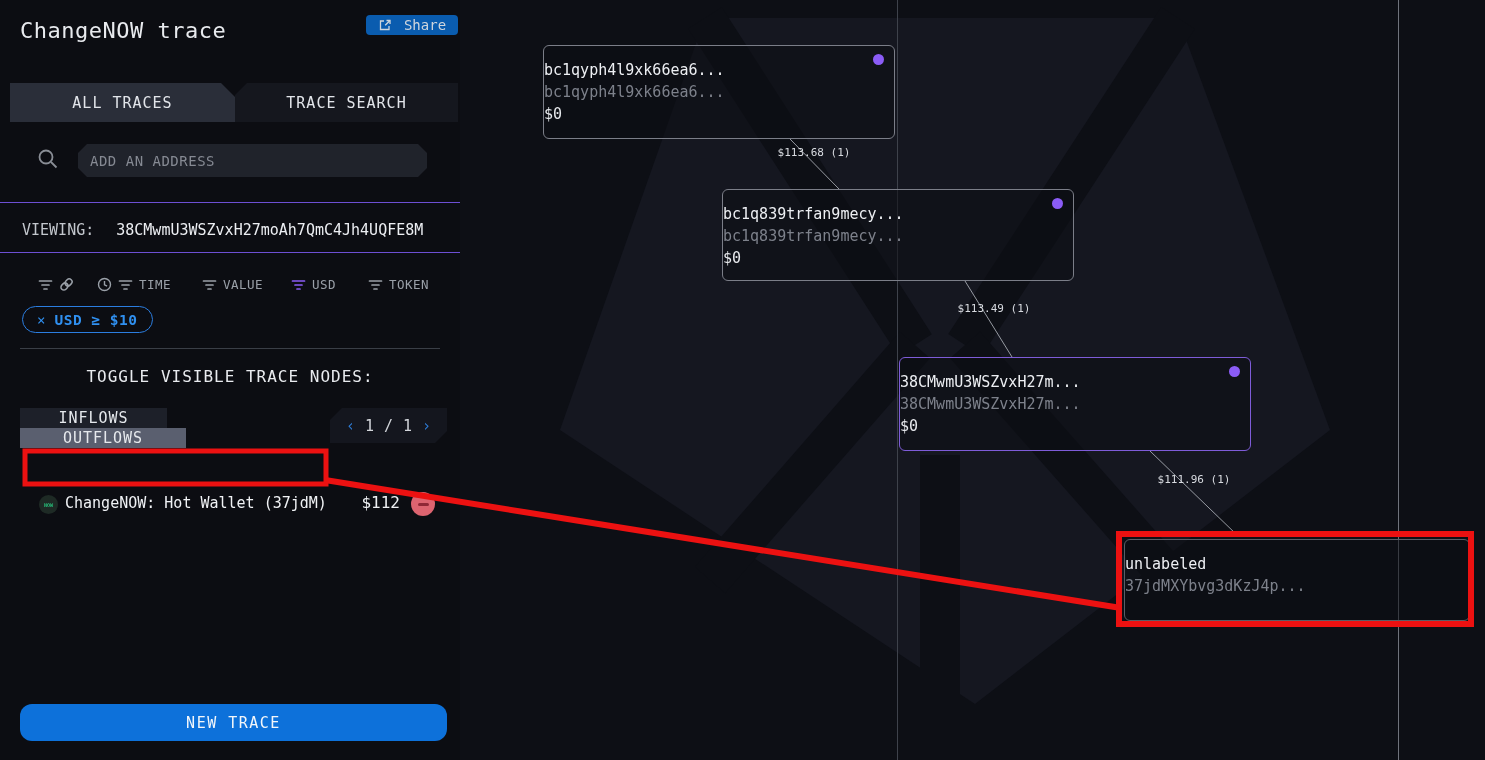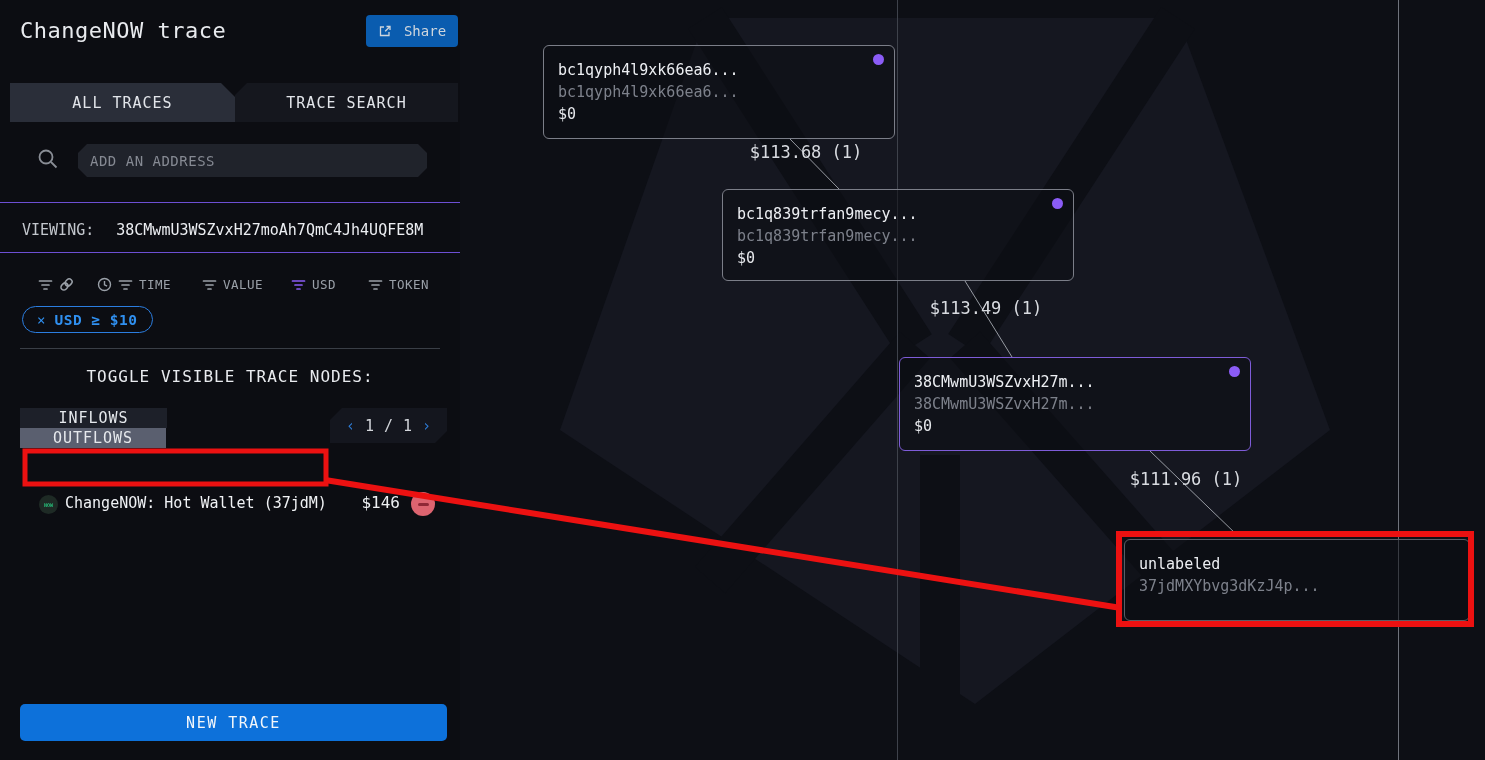--- a/index.html
+++ b/index.html
@@ -2,21 +2,21 @@
 <html><head>
 <meta charset="utf-8">
 <style>
   html,body{margin:0;padding:0;background:#0d0f15;}
   *{box-sizing:border-box;font-family:"DejaVu Sans Mono",monospace;}
   #app{position:relative;width:1485px;height:760px;overflow:hidden;background:#0d0f15;}
 
   
   #sidebar{position:absolute;left:0;top:0;width:460px;height:760px;background:#0c0d12;z-index:10;}
   .app-title{position:absolute;left:20px;top:18px;margin:0;font-size:22px;font-weight:400;color:#e8eaee;letter-spacing:.5px;}
-  .share-btn{position:absolute;left:366px;top:15px;width:92px;height:32px;background:#0a5caf;border:none;border-radius:4px;display:flex;align-items:center;justify-content:center;gap:12px;color:#cfd6dd;font-size:14px;cursor:pointer;}
+  .share-btn{position:absolute;left:366px;top:15px;width:92px;height:20px;background:#0a5caf;border:none;border-radius:4px;display:flex;align-items:center;justify-content:center;gap:12px;color:#cfd6dd;font-size:14px;cursor:pointer;}
   .tabbar{position:absolute;left:10px;top:83px;width:448px;height:39px;display:flex;}
   .tab{display:flex;align-items:center;justify-content:center;font-size:15px;letter-spacing:1px;color:#e2e5ea;cursor:pointer;}
   .tab.active{width:223px;background:#15171e;clip-path:polygon(12px 0,100% 0,100% 100%,0 100%,0 12px);}
   .tab.inactive{flex:1;background:#2a2e39;clip-path:polygon(0 0,calc(100% - 14px) 0,100% 14px,100% 100%,0 100%);}
   .search-icon{position:absolute;left:36px;top:147px;}
   .search-input{position:absolute;left:78px;top:144px;width:349px;height:33px;background:#20232b;border:none;outline:none;color:#dde0e5;font-size:14px;letter-spacing:.5px;padding:6px 12px;clip-path:polygon(9px 0,calc(100% - 9px) 0,100% 9px,100% calc(100% - 9px),calc(100% - 9px) 100%,9px 100%,0 calc(100% - 9px),0 9px);}
   .search-input::placeholder{color:#868a93;}
   .hr-purple{position:absolute;left:0;width:460px;height:1px;background:#6d4fd4;}
   .viewing-row{position:absolute;left:22px;top:221px;font-size:15px;display:flex;gap:22px;}
   .viewing-label{color:#c3c7cd;}
@@ -24,44 +24,44 @@
   .filter-row{position:absolute;left:38px;top:277px;width:410px;height:20px;}
   .fgroup{position:absolute;top:0;display:flex;align-items:center;gap:6px;font-size:12.5px;color:#9aa0a8;letter-spacing:.5px;cursor:pointer;}
   .chip{position:absolute;left:22px;top:306px;height:27px;padding:0 14px;border:1.5px solid #2b7de0;border-radius:15px;display:flex;align-items:center;gap:9px;color:#3090f0;}
   .chip .x{font-size:14px;cursor:pointer;}
   .chip .lbl{font-size:14.5px;font-weight:bold;letter-spacing:.5px;}
   .divider{position:absolute;left:20px;top:348px;width:420px;height:1px;background:#3a3e46;}
   .toggle-heading{position:absolute;left:0;top:367px;width:460px;text-align:center;font-size:16px;color:#e9ebef;letter-spacing:1px;}
   .seg{position:absolute;left:20px;top:408px;width:293px;height:35px;display:flex;flex-direction:column;}
   .seg button{border:none;font-size:15px;letter-spacing:1px;color:#e6e9ed;cursor:pointer;}
   .seg .inflows{width:147px;background:#1d2029;}
-  .seg .outflows{width:146px;background:#5a5f6f;}
+  .seg .outflows{width:166px;background:#5a5f6f;}
   .pagination{position:absolute;left:330px;top:408px;width:117px;height:35px;background:#14161e;display:flex;align-items:center;justify-content:center;gap:10px;font-size:15px;color:#d3d6db;clip-path:polygon(12px 0,100% 0,100% calc(100% - 12px),calc(100% - 12px) 100%,0 100%,0 12px);}
   .pagination .chev{color:#2e7cd6;cursor:pointer;}
   .trace-row{position:absolute;left:3px;top:452px;width:460px;height:33px;margin-top:36px;}
   .cn-icon{position:absolute;left:36px;top:7px;width:19px;height:19px;border-radius:50%;background:#1e2a25;display:flex;align-items:center;justify-content:center;overflow:hidden;}
   .cn-icon span{font-size:5px;font-weight:bold;color:#27c07a;letter-spacing:0;}
   .trace-row .lbl{position:absolute;left:62px;top:6px;font-size:15px;color:#f0f2f5;}
   .trace-row .val{position:absolute;right:63px;top:5px;font-size:16px;color:#eef0f3;}
   .minus-btn{position:absolute;right:28px;top:4px;width:24px;height:24px;border-radius:50%;background:#dd6470;border:none;cursor:pointer;display:flex;align-items:center;justify-content:center;}
   .minus-btn i{display:block;width:11px;height:3px;background:#8f2836;border-radius:2px;}
-  .new-trace{position:absolute;left:20px;top:704px;width:427px;height:37px;background:#0d71da;border:none;border-radius:5px;color:#f2f6fa;font-size:15px;letter-spacing:1.5px;cursor:pointer;}
+  .new-trace{position:absolute;left:20px;top:704px;width:427px;height:37px;background:#0d71da;border:none;border-radius:12px;color:#f2f6fa;font-size:15px;letter-spacing:1.5px;cursor:pointer;}
 
   
   #canvas{position:absolute;left:460px;top:0;width:1025px;height:760px;background:#0d0f15;overflow:hidden;}
   .gridline{position:absolute;top:0;width:1px;height:760px;}
   .gl1{left:437px;background:#3e424b;}
   .gl2{left:938px;background:#6f737c;}
-  .node{position:absolute;border:1px solid #7b7e88;border-radius:6px;background:rgba(12,14,20,.55);padding:13px 14px;z-index:4;cursor:pointer;}
+  .node{position:absolute;border:1px solid #7b7e88;border-radius:6px;background:rgba(12,14,20,.55);padding:13px 0;z-index:4;cursor:pointer;}
   .node.selected{border-color:#7e5cd8;}
   .node .t{font-size:15px;color:#edeff3;line-height:22px;}
   .node .a{font-size:15px;color:#7d818b;line-height:22px;}
   .node .v{font-size:15px;color:#e6e8ec;line-height:22px;}
   .node .dot{position:absolute;top:8px;right:10px;width:11px;height:11px;border-radius:50%;background:#8b5cf6;}
-  .edge-label{position:absolute;transform:translate(-50%,-50%);font-size:17px;color:#d8dbe0;z-index:3;white-space:nowrap;}
+  .edge-label{position:absolute;transform:translate(-50%,-50%);font-size:11px;color:#d8dbe0;z-index:3;white-space:nowrap;margin-left:8px;}
   #edges,#watermark{position:absolute;left:0;top:0;z-index:2;pointer-events:none;}
   #watermark{z-index:0;}
   #red-overlay{position:absolute;left:0;top:0;z-index:50;pointer-events:none;}
 </style>
 </head>
 <body>
 
 <div id="app">
 
   <div id="sidebar">
@@ -169,21 +169,21 @@
       <span>/</span>
       <span>1</span>
       <span class="chev">›</span>
     </div>
 
     <div class="trace-row">
       <span class="cn-icon">
         <span>NOW</span>
       </span>
       <span class="lbl">ChangeNOW: Hot Wallet (37jdM)</span>
-      <span class="val">$146</span>
+      <span class="val">$112</span>
       <button class="minus-btn">
           <i></i>
         </button>
     </div>
 
     <button class="new-trace">NEW TRACE</button>
   </div>
 
   <div id="canvas">
 

